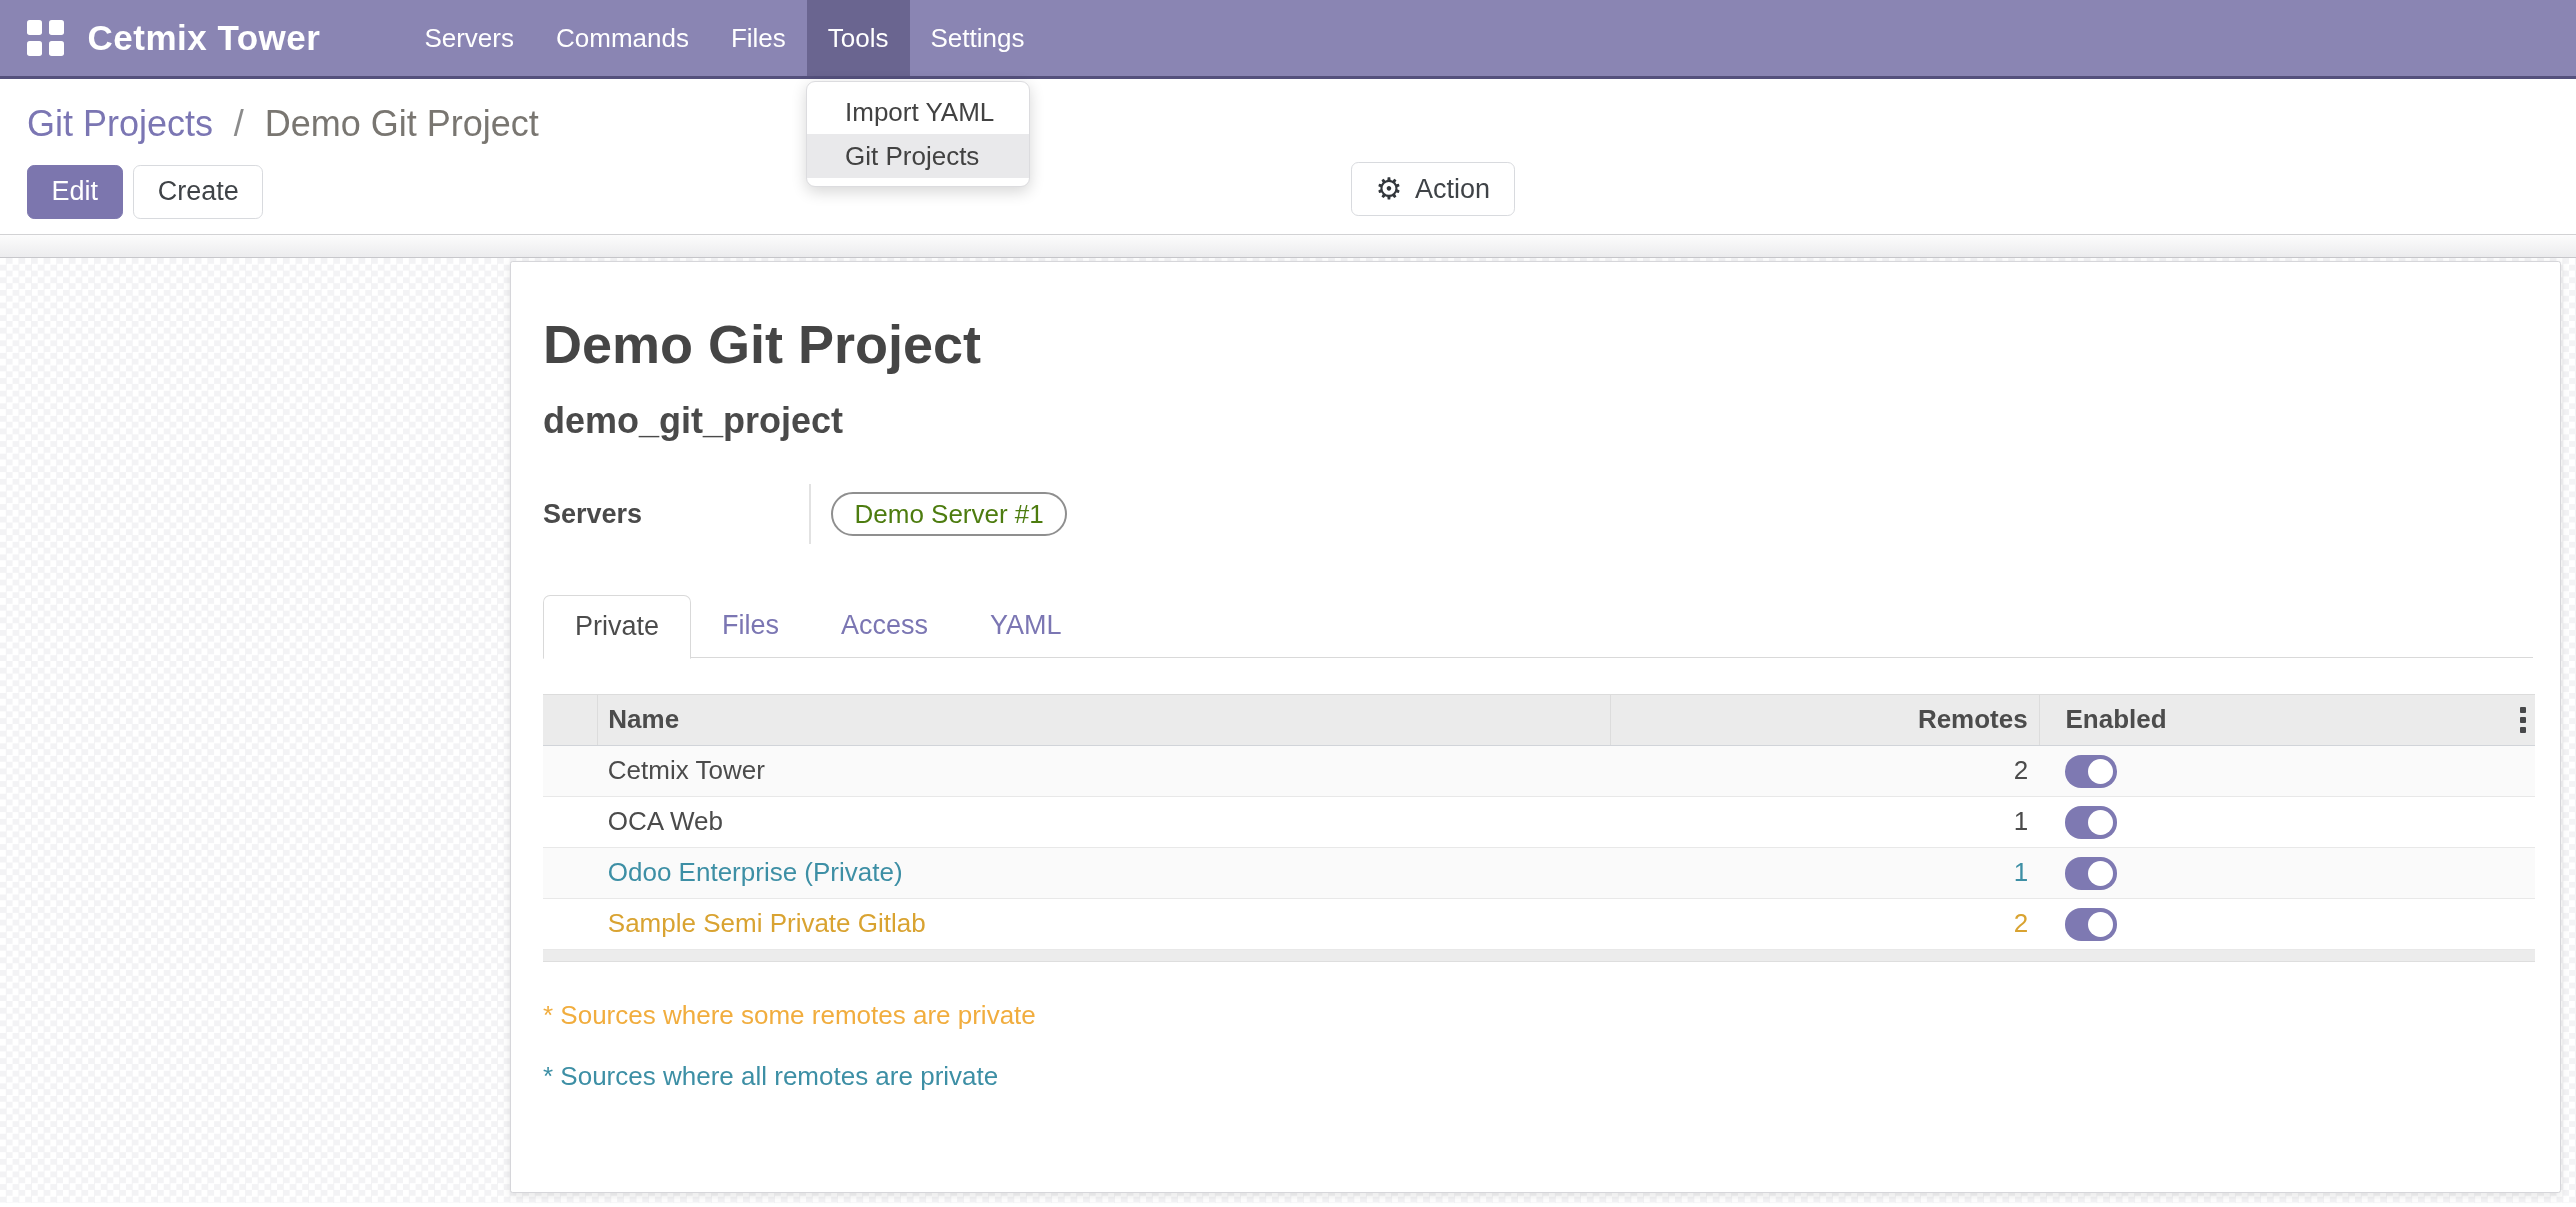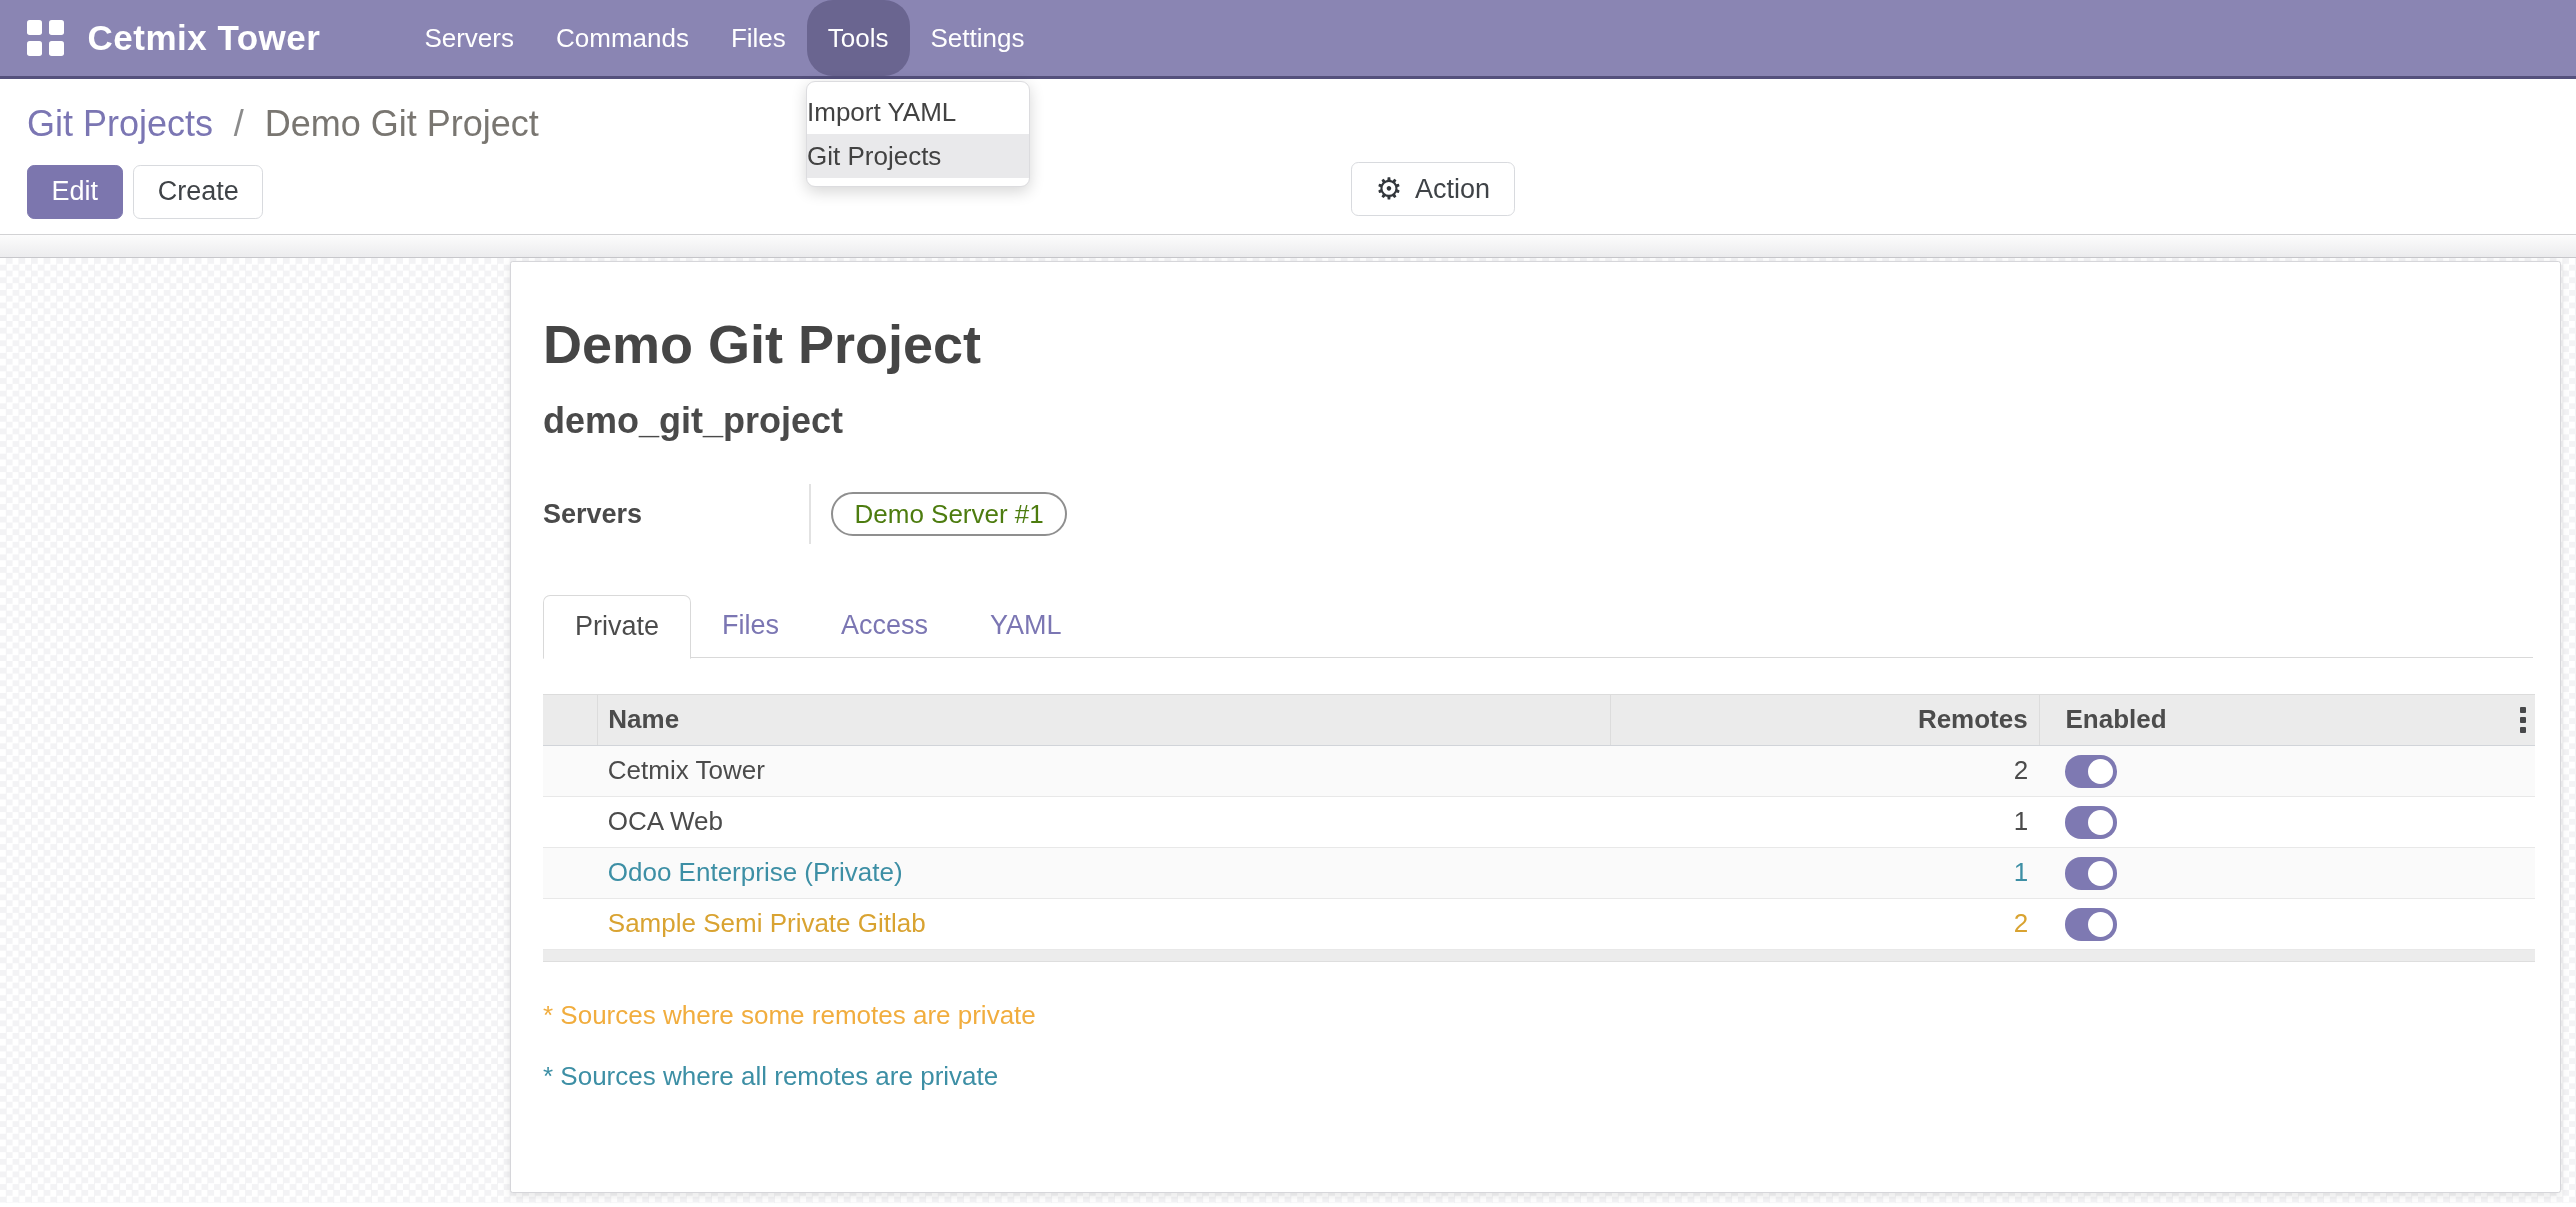--- a/index.html
+++ b/index.html
@@ -8,26 +8,26 @@
 
   
   .navbar { height:79px; background:var(--accent,#8a85b3); border-bottom:3.6px solid var(--navbar-border,#54507c);
             display:flex; align-items:stretch; color:#fff; position:relative; z-index:5; }
   .grid-icon { align-self:center; margin-left:27px; width:37px; height:37px; display:grid;
                grid-template-columns:15.3px 15.3px; grid-template-rows:15.3px 15.3px; gap:6.3px; }
   .grid-icon i { background:#fff; border-radius:2.7px; }
   .brand { align-self:center; margin-left:23.5px; font-size:35px; font-weight:700; letter-spacing:0.5px; }
   .nav-menu { display:flex; align-items:stretch; margin-left:83px; }
   .nav-item { display:flex; align-items:center; padding:0 21px; font-size:26px; color:#fff; cursor:pointer; }
-  .nav-item.active { background:var(--accent-dark,#6a6590);border-radius:26px; }
+  .nav-item.active { background:var(--accent-dark,#6a6590); }
 
   
   .dropdown { position:absolute; left:806px; top:81px; width:224px; background:#fff; z-index:20;
               border:0.9px solid #dcdcdf; border-radius:9px; box-shadow:0 4.5px 14.4px rgba(0,0,0,.16); padding:8.1px 0; }
-  .dd-item { height:44px; line-height:44px; font-size:26px; color:#424242; cursor:pointer; white-space:nowrap; }
+  .dd-item { height:44px; line-height:44px; padding-left:38px; font-size:26px; color:#424242; cursor:pointer; white-space:nowrap; }
   .dd-item.highlighted { background:#e9e9eb; }
 
   
   .control-panel { background:#fff; height:155px; position:relative; padding:23.5px 0 0 27px; }
   .breadcrumb { font-size:36px; }
   .breadcrumb a { color:var(--link,#7b76b3); text-decoration:none; cursor:pointer; }
   .breadcrumb .sep { color:#8b8b8b; margin:0 10.8px; }
   .breadcrumb .current { color:#797671; }
   .btn-row { display:flex; gap:10.8px; margin-top:20px; }
   .btn { display:inline-flex; align-items:center; justify-content:center; height:54px; padding:0 23.5px;

